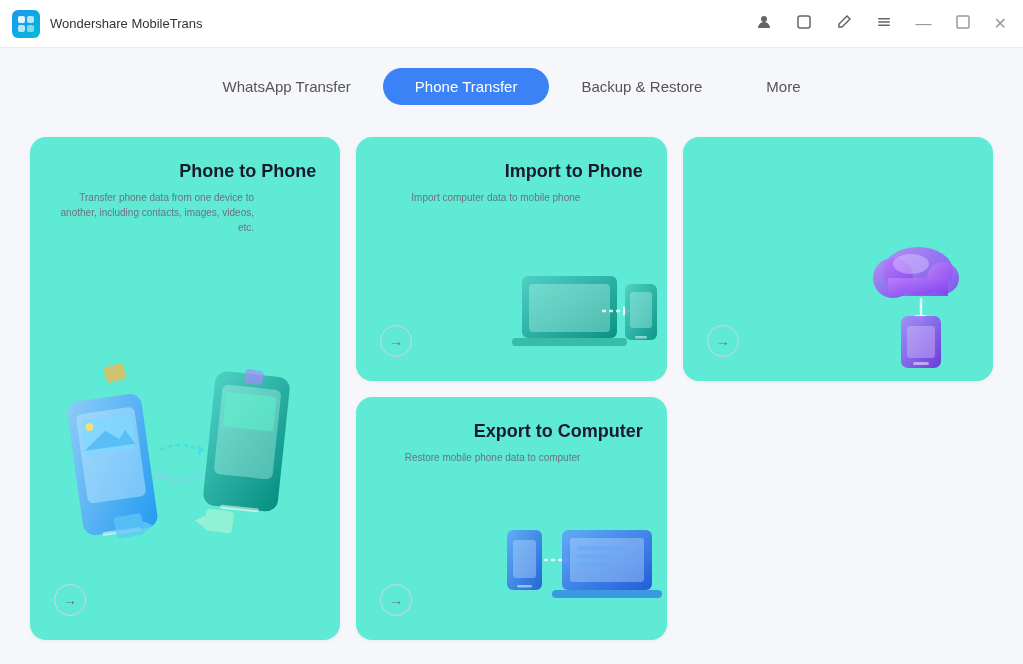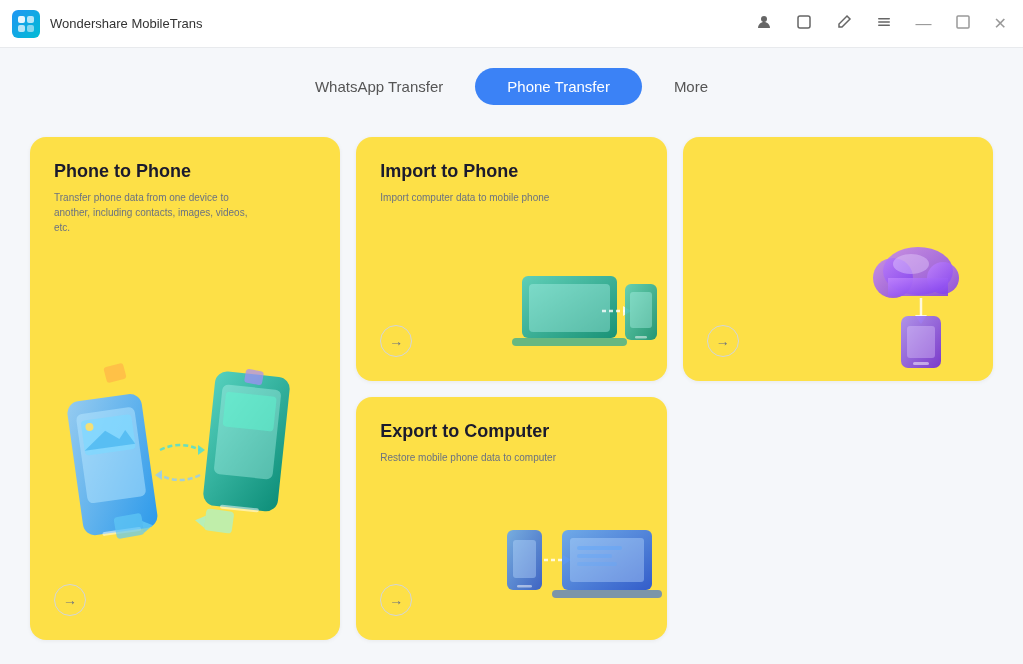--- a/index.html
+++ b/index.html
@@ -96,30 +96,31 @@
       flex: 1;
       padding: 16px 30px 24px;
       display: grid;
       grid-template-columns: 1fr 1fr 1fr;
       grid-template-rows: auto auto;
       gap: 16px;
       overflow: hidden;
     }
 
     .card {
-      background: #fde047;
+      background: #5eead4;
       border-radius: 16px;
       padding: 24px;
       position: relative;
       overflow: hidden;
       cursor: pointer;
       transition: box-shadow 0.2s;
       box-shadow: 0 1px 4px rgba(0,0,0,0.06);
       display: flex;
       flex-direction: column;
+      text-align: right;
     }
 
     
     .card-large {
       grid-row: span 2;
     }
 
     .card-title {
       font-size: 18px;
       font-weight: 700;
@@ -235,20 +236,21 @@
     </span>
     <span class="title-bar-icon close-btn" style="font-size:16px;">✕</span>
   </div>
 </div>
 
 <div class="main-content">
 
   <nav class="nav-tabs">
     <div class="tab-item">WhatsApp Transfer</div>
     <div class="tab-item active">Phone Transfer</div>
+    <div class="tab-item">Backup &amp; Restore</div>
     <div class="tab-item">More</div>
   </nav>
 
   <div class="cards-container">
 
     <div class="card card-large">
       <div class="card-content-top">
         <div class="card-title">Phone to Phone</div>
         <div class="card-desc">Transfer phone data from one device to another, including contacts, images, videos, etc.</div>
       </div>

